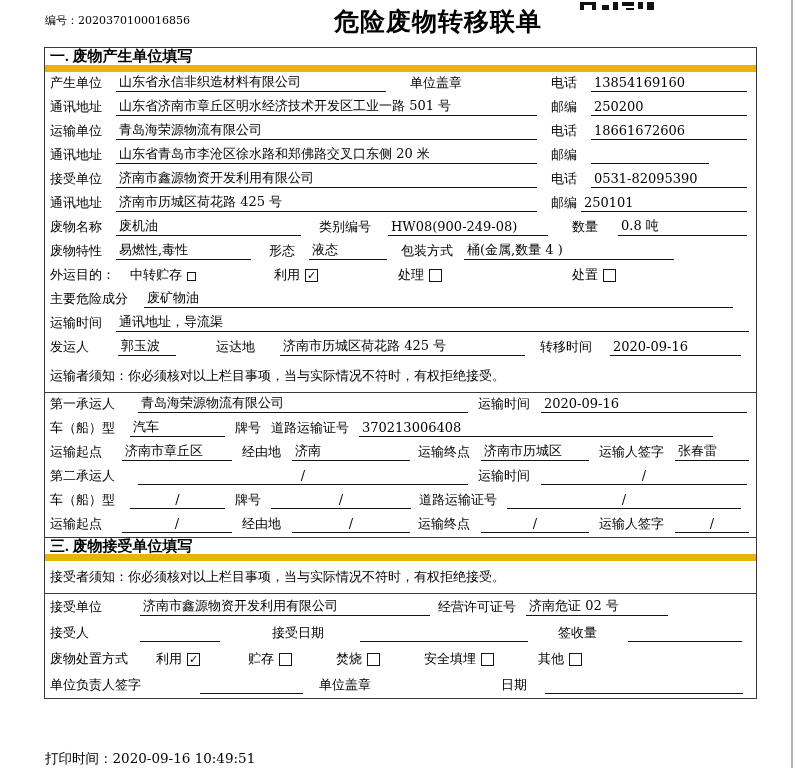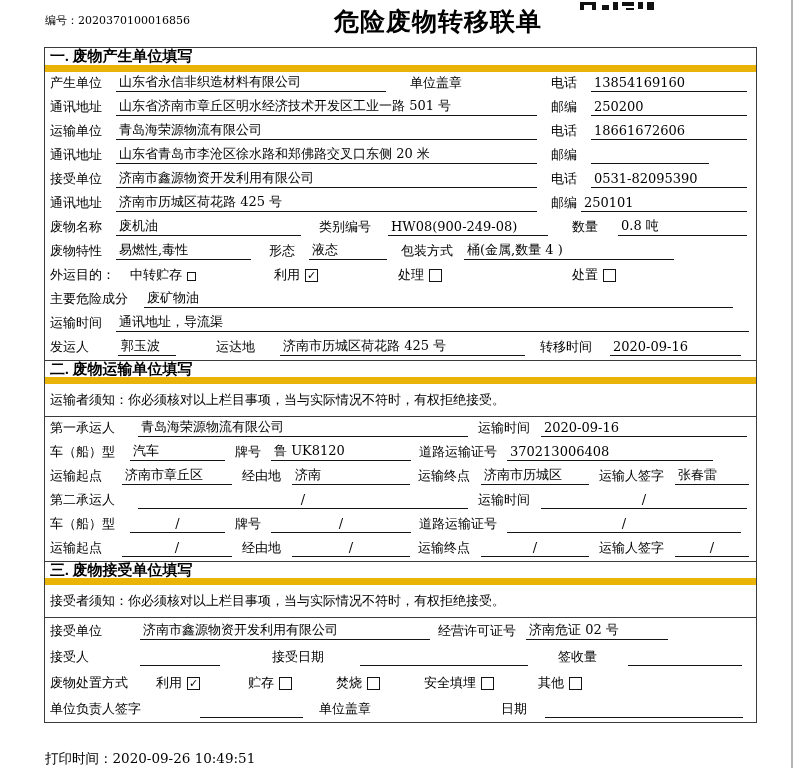--- a/index.html
+++ b/index.html
@@ -157,35 +157,33 @@
 
     <div class="row">
       <span class="lb" style="width:62px">发运人</span>
       <span class="u" style="width:58px;margin-left:6px">郭玉波</span>
       <span class="lb" style="width:42px;margin-left:40px">运达地</span>
       <span class="u" style="width:245px;margin-left:22px">济南市历城区荷花路 425 号</span>
       <span class="lb" style="width:55px;margin-left:15px">转移时间</span>
       <span class="u uf" style="margin-left:15px;margin-right:10px">2020-09-16</span>
     </div>
 
-    <div class="hdr mid">二. 废物运输单位填写</div>
     <div class="note">运输者须知：你必须核对以上栏目事项，当与实际情况不符时，有权拒绝接受。</div>
 
     <div class="row">
       <span class="lb" style="width:80px">第一承运人</span>
       <span class="u" style="width:330px;margin-left:8px">青岛海荣源物流有限公司</span>
       <span class="lb" style="width:55px;margin-left:10px">运输时间</span>
       <span class="u uf" style="margin-left:8px;margin-right:4px">2020-09-16</span>
     </div>
 
     <div class="row">
       <span class="lb" style="width:72px">车（船）型</span>
       <span class="u" style="width:95px;margin-left:8px">汽车</span>
       <span class="lb" style="width:28px;margin-left:10px">牌号</span>
-      <span class="u" style="width:140px;margin-left:8px">鲁 UK8120</span>
       <span class="lb" style="width:80px;margin-left:8px">道路运输证号</span>
       <span class="u uf" style="margin-left:8px;margin-right:38px">370213006408</span>
     </div>
 
     <div class="row">
       <span class="lb" style="width:62px">运输起点</span>
       <span class="u" style="width:110px;margin-left:10px">济南市章丘区</span>
       <span class="lb" style="width:42px;margin-left:10px">经由地</span>
       <span class="u" style="width:118px;margin-left:8px">济南</span>
       <span class="lb" style="width:55px;margin-left:8px">运输终点</span>
@@ -257,15 +255,15 @@
     <div class="row h26">
       <span class="lb" style="width:100px">单位负责人签字</span>
       <span class="u" style="width:103px;margin-left:50px"></span>
       <span class="lb" style="margin-left:16px">单位盖章</span>
       <span class="lb" style="width:28px;margin-left:130px">日期</span>
       <span class="u uf" style="margin-left:16px;margin-right:8px"></span>
     </div>
 
   </div>
 
-  <div class="print"><span>打印时间：</span><span>2020-09-26 10:49:51</span></div>
+  <div class="print"><span>打印时间：</span><span>2020-09-16 10:49:51</span></div>
 
 </div>
 
 </body></html>

